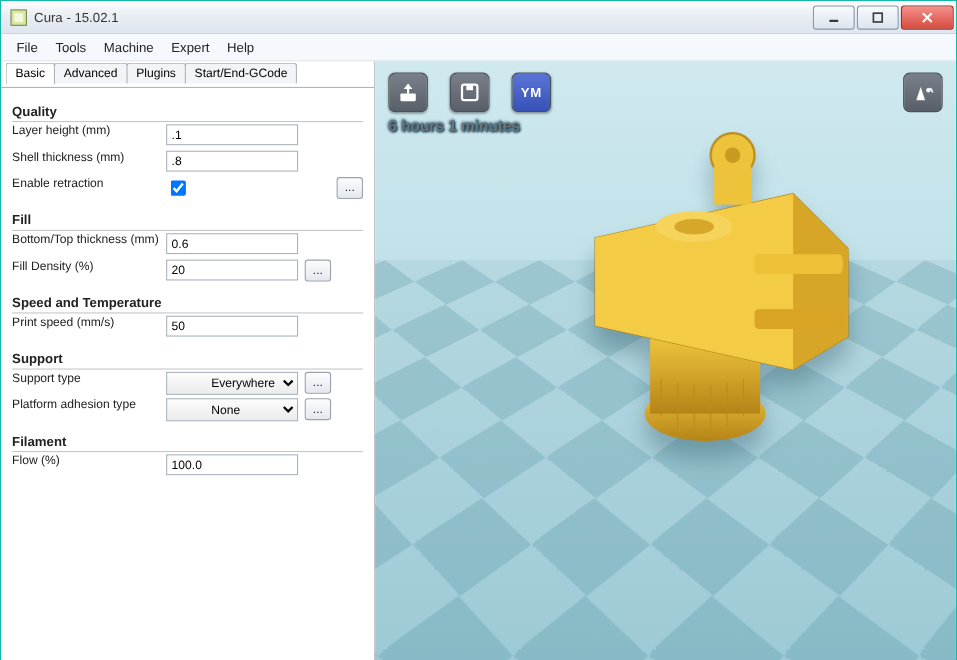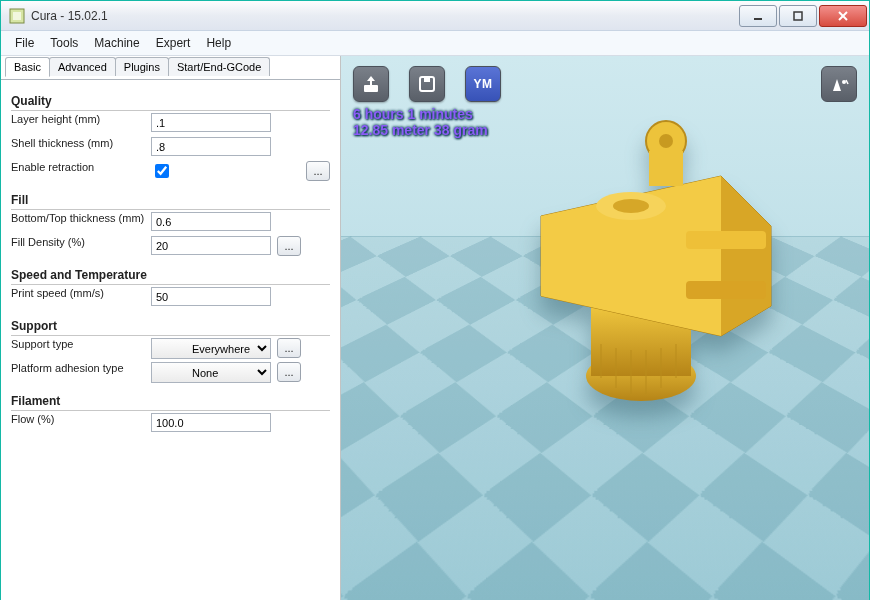--- a/index.html
+++ b/index.html
@@ -23,21 +23,21 @@
   .row { display:flex; height:24px; }
   .row label { width:140px; font-size:11px; }
   .row input[type=text] { width:120px; height:19px; font-size:11px; padding:1px 4px; border:1px solid #abb3be; }
   .row select { width:120px; height:21px; font-size:11px; border:1px solid #abb3be; background:linear-gradient(#fdfdfd,#ebebeb);padding-left:36px; }
   .row input[type=checkbox]{ width:14px; height:14px; }
   .ellbtn { width:24px; height:20px; margin-left:6px; border:1px solid #9aa2ad; border-radius:3px; background:linear-gradient(#fbfcfd,#e4e8ed); font-size:11px; display:flex; align-items:center; justify-content:center; }
   .viewport { flex:1; position:relative; overflow:hidden; }
   .toolbar3d { position:absolute; top:10px; left:12px; display:flex; gap:20px; z-index:5; }
   .tbtn { width:36px; height:36px; border-radius:6px; background:linear-gradient(#7a8089,#595f68); color:#fff; display:flex; align-items:center; justify-content:center; font-size:12px; font-weight:bold; border:1px solid #4b515a; box-shadow:0 1px 2px rgba(0,0,0,.3);}
   .viewbtn { position:absolute; top:10px; right:12px; width:36px; height:36px; border-radius:6px; background:linear-gradient(#7a8089,#595f68); border:1px solid #4b515a; z-index:5; display:flex; align-items:center; justify-content:center;}
-  .stats { position:absolute; top:50px; left:12px; z-index:5; color:#8b5cf6; font-size:14px; font-weight:600; text-shadow:0 0 3px #10405a,0 0 3px #10405a,1px 1px 2px #083246;}
+  .stats { position:absolute; top:50px; left:12px; z-index:5; color:#737373; font-size:14px; font-weight:600; text-shadow:0 0 3px #10405a,0 0 3px #10405a,1px 1px 2px #083246;}
   .buildplate { position:absolute; inset:0; background:
       linear-gradient(#cfe9ef,#a7d2dd);
   }
   .checker {
     position:absolute; left:-60px; right:-60px; top:180px; bottom:-40px;
     background:
       repeating-conic-gradient(from 45deg, rgba(24,100,120,.22) 0 25%, rgba(24,100,120,.07) 0 50%);
     background-size:70px 70px;
     transform:perspective(760px) rotateX(58deg);
     transform-origin:center top;
@@ -172,21 +172,20 @@
       <div class="viewbtn">
         <svg width="22" height="22">
             <path d="M5 18 L9 6 L13 18 Z" fill="#fff"></path>
             <circle cx="16" cy="9" r="2" fill="#fff"></circle>
             <path d="M18 7 L20 11" stroke="#fff" stroke-width="1.5"></path>
           </svg>
       </div>
 
       <div class="stats">
         <div>6 hours 1 minutes</div>
-        <div>12.85 meter 38 gram</div>
       </div>
 
       <svg class="model" viewBox="0 0 320 320">
         <defs>
           <linearGradient id="g1" x1="0" y1="0" x2="1" y2="1">
             <stop offset="0" stop-color="#f7d457"></stop>
               <stop offset=".5" stop-color="#e8b72f"></stop>
               <stop offset="1" stop-color="#c38f18"></stop>
           </linearGradient>
           <linearGradient id="g2" x1="0" y1="0" x2="0" y2="1">

